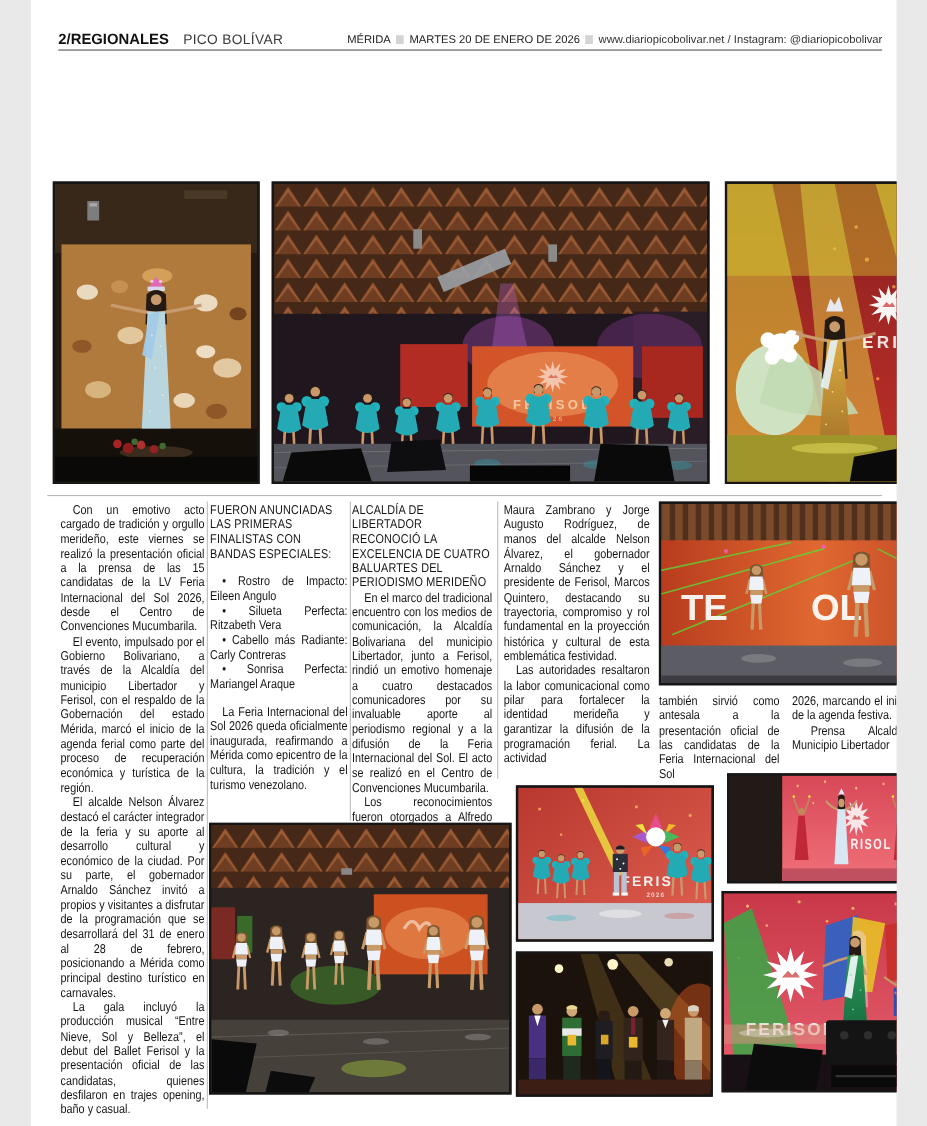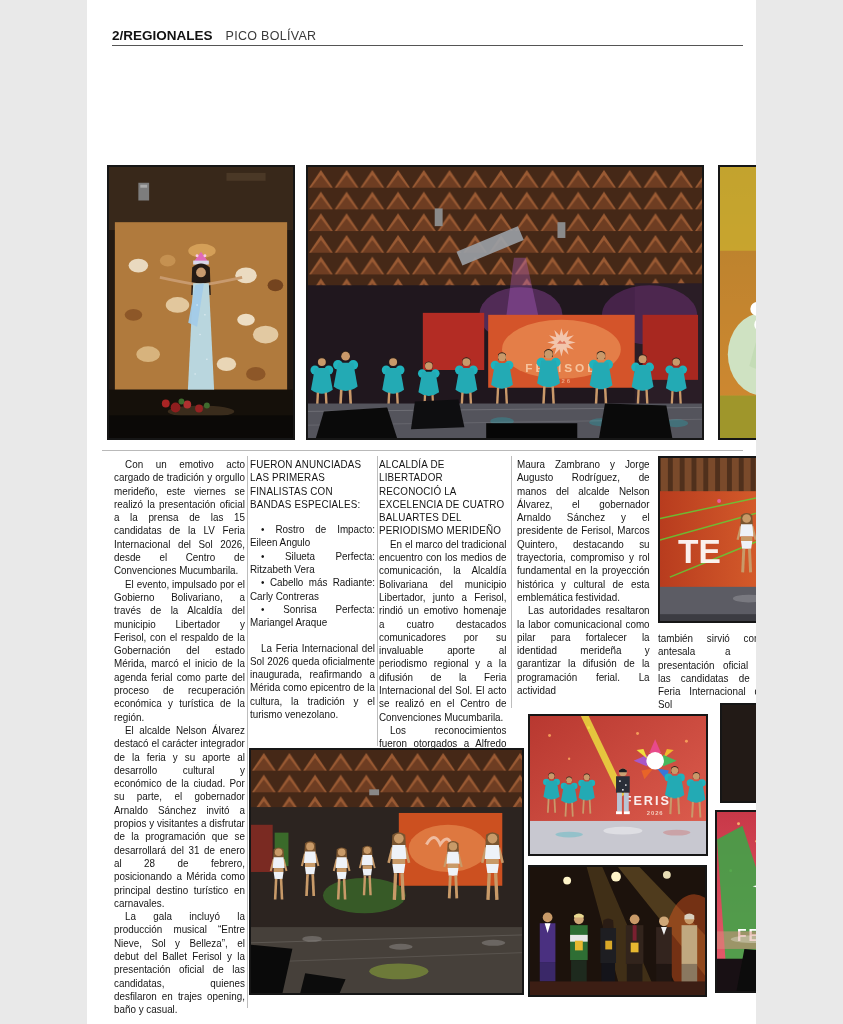--- a/index.html
+++ b/index.html
@@ -1,16 +1,16 @@
 <!DOCTYPE html>
 <html><head>
 <meta charset="utf-8">
 <style>
   html,body{margin:0;padding:0;background:#e9e9e9;}
-  #page{position:relative;width:669px;height:1024px;background:#ffffff;margin:0 auto;
+  #page{position:relative;width:787px;height:1024px;background:#ffffff;margin:0 auto;
         font-family:"Liberation Sans",sans-serif;color:#111;overflow:hidden;}
   
   .hdr-left{position:absolute;left:25px;top:28px;font-size:13.5px;font-weight:bold;color:#111;white-space:nowrap;}
   .hdr-left .masthead{font-weight:normal;color:#3a3a3a;margin-left:13px;font-size:12.5px;letter-spacing:.3px;}
   .hdr-right{position:absolute;right:13px;top:31px;font-size:10.2px;color:#222;white-space:nowrap;}
   .hdr-right .sep{display:inline-block;width:7px;height:8px;background:#d4d4d4;margin:0 5px;vertical-align:middle;}
   .hdr-right .web{color:#333;}
   .hdr-rule{position:absolute;left:25px;right:13px;top:45px;height:1px;background:#555;}
   
   .hl{position:absolute;left:0;width:843px;text-align:center;font-weight:bold;white-space:nowrap;}
@@ -74,20 +74,23 @@
         <path d="M-5,20 L5,20 L4,27 L-4,27 Z" fill="#eef2f8"></path>
         <line x1="-2.5" y1="27" x2="-3.5" y2="48" stroke="#c89a68" stroke-width="2.6"></line>
         <line x1="2.5" y1="27" x2="3.5" y2="48" stroke="#c89a68" stroke-width="2.6"></line>
       </g>
     </defs>
   </svg>
 
   <div class="hdr-left">
     <span>2/REGIONALES</span><span class="masthead">PICO BOLÍVAR</span>
   </div>
+  <div class="hdr-right">
+    <span>MÉRIDA</span><span class="sep"></span><span>MARTES 20 DE ENERO DE 2026</span><span class="sep"></span><span class="web">www.diariopicobolivar.net / Instagram: @diariopicobolivar</span>
+  </div>
   <div class="hdr-rule"></div>
 
 
   <div class="top-rule"></div>
   <div class="vrule" style="left:160px;"></div>
   <div class="vrule" style="left:290px;height:290px;"></div>
   <div class="vrule" style="left:424px;height:252px;"></div>
 
   <div class="col" style="left:27px;top:457px;width:154px;">
     <p class="para">Con un emotivo acto cargado de tradición y orgullo merideño, este viernes se realizó la presentación oficial a la prensa de las 15 candidatas de la LV Feria Internacional del Sol 2026, desde el Centro de Convenciones Mucumbarila.</p>

